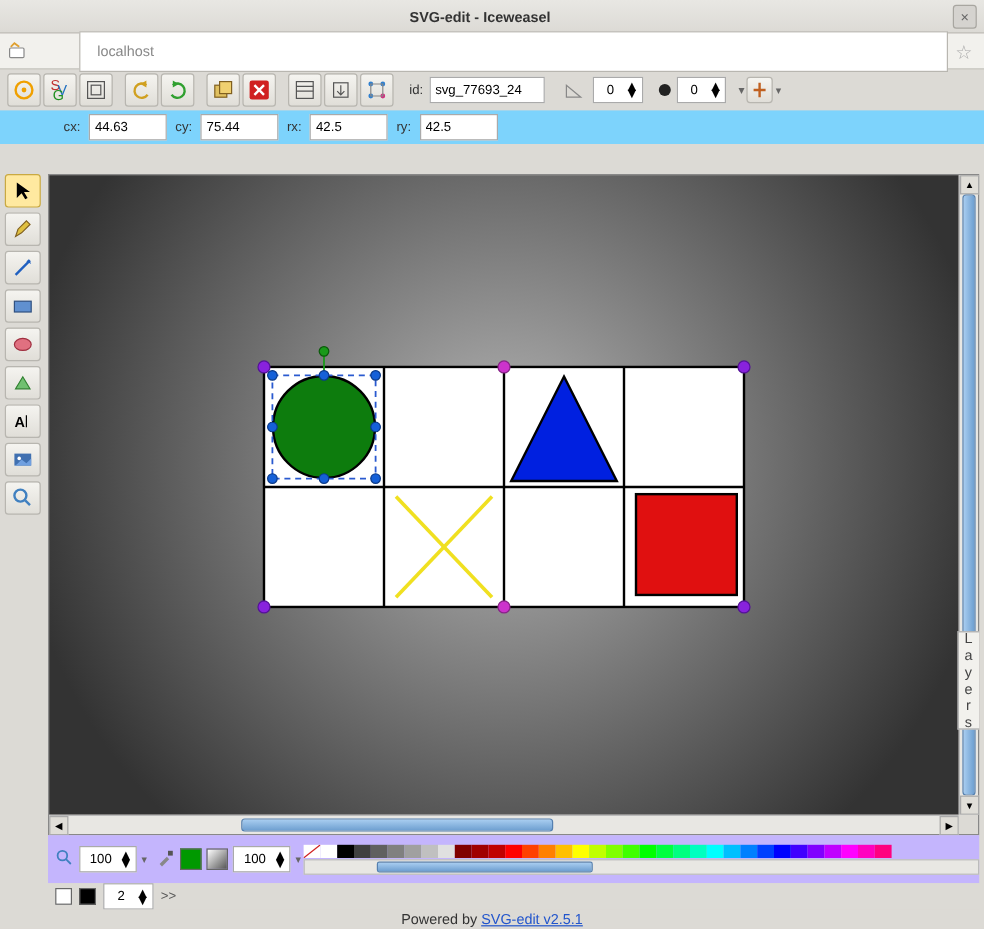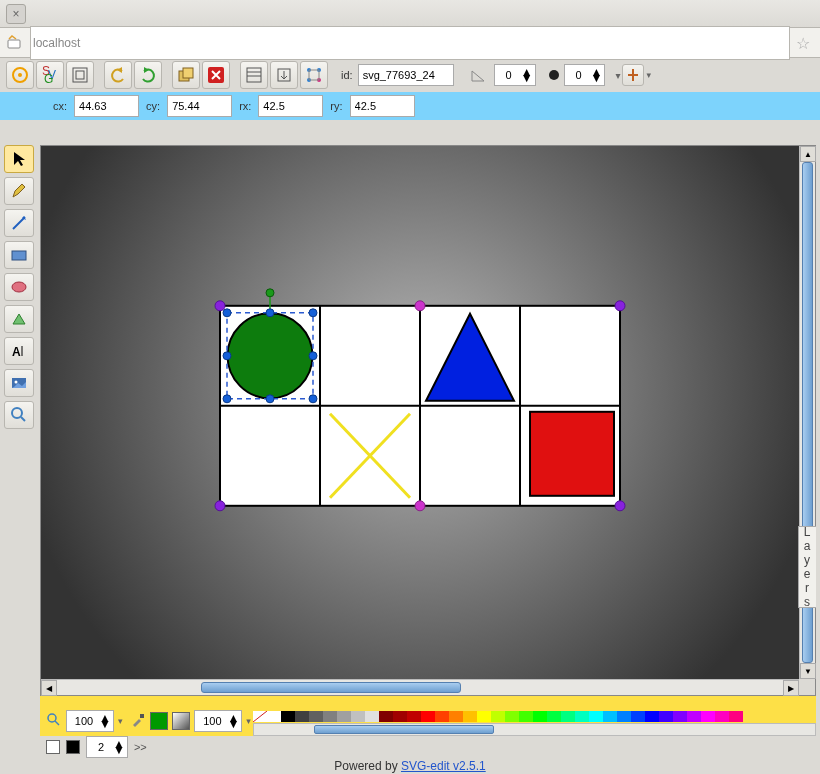--- a/index.html
+++ b/index.html
@@ -6,21 +6,21 @@
 body { width: 820px; height: 774px; background: #dcdad5; overflow: hidden; position: relative; }
 
 
 .titlebar { height: 28px; background: linear-gradient(#e8e7e3, #dcdad5); border-bottom: 1px solid #b8b6b0; display: flex; align-items: center; padding: 0 6px; }
 .titlebar .title { flex: 1; text-align: center; font-weight: bold; color: #333; }
 .titlebar .close { width: 20px; height: 20px; background: #d5d3cf; border: 1px solid #a8a6a0; border-radius: 3px; display: flex; align-items: center; justify-content: center; font-size: 14px; color: #666; cursor: pointer; }
 
 
 .urlbar { height: 30px; background: #f2f1ed; border-bottom: 1px solid #b8b6b0; display: flex; align-items: center; padding: 0 6px; gap: 6px; }
 .urlbar .icon { width: 18px; height: 18px; }
-.urlbar .url-input { flex: 1; height: 34px; border: 1px solid #b8b6b0; background: #fff; padding: 0 2px; font-size: 11px; display: flex; align-items: center; }
+.urlbar .url-input { flex: 1; height: 34px; border: 1px solid #b8b6b0; background: #fff; padding: 0 14px; font-size: 11px; display: flex; align-items: center; margin-left: 36px; }
 .urlbar .url-host { color: #888; }
 .urlbar .url-path { color: #222; }
 .urlbar .fav { width: 18px; height: 18px; color: #aaa; font-size: 16px; }
 
 
 .toolbar { height: 34px; background: #dcdad5; display: flex; align-items: center; padding: 2px 6px; gap: 2px; }
 .tool-btn { width: 28px; height: 28px; border: 1px solid #b8b6b0; background: linear-gradient(#f5f4f0, #e0ded8); border-radius: 3px; display: flex; align-items: center; justify-content: center; cursor: pointer; }
 .tool-sep { width: 6px; }
 .tool-input { height: 22px; border: 1px solid #aaa; background: #fff; padding: 0 4px; font-size: 11px; }
 .tool-input.small { width: 65px; }
@@ -46,21 +46,21 @@
 .scroll-v .thumb { position: absolute; top: 16px; bottom: 16px; left: 2px; right: 2px; background: linear-gradient(90deg,#a8cdf0,#6e9fd0); border: 1px solid #5580b0; border-radius: 3px; }
 .scroll-h { position: absolute; left: 0; right: 16px; bottom: 0; height: 16px; background: #e8e7e3; border-top: 1px solid #bbb; }
 .scroll-h .thumb { position: absolute; left: 160px; width: 260px; top: 2px; bottom: 2px; background: linear-gradient(#a8cdf0,#6e9fd0); border: 1px solid #5580b0; border-radius: 3px; }
 .scroll-btn { position: absolute; width: 16px; height: 16px; background: #e0ded8; border: 1px solid #aaa; font-size: 8px; display: flex; align-items: center; justify-content: center; }
 .scroll-corner { position: absolute; right: 0; bottom: 0; width: 16px; height: 16px; background: #dcdad5; }
 
 
 .layers-tab { position: absolute; right: -1px; top: 380px; width: 18px; height: 82px; background: #f2f1ed; border: 1px solid #aaa; border-right: none; display: flex; flex-direction: column; align-items: center; justify-content: center; font-size: 10px; color: #444; letter-spacing: 1px; cursor: pointer; z-index: 10; }
 
 
-.palette-bar { position: absolute; left: 40px; right: 4px; bottom: 38px; height: 40px; background: #fde047; display: flex; align-items: flex-end; }
+.palette-bar { position: absolute; left: 40px; right: 4px; bottom: 38px; height: 40px; background: #c4b5fd; display: flex; align-items: center; }
 .zoom-area { display: flex; align-items: center; gap: 4px; padding: 4px 6px; }
 .swatches-area { display: flex; align-items: center; gap: 4px; padding: 4px 2px; }
 .swatch { width: 18px; height: 18px; border: 1px solid #666; }
 .palette { display: flex; flex-direction: column; flex: 1; }
 .palette-row { display: flex; height: 11px; }
 .palette-row .c { width: 14px; height: 11px; }
 .palette-scroll { height: 13px; background: #e8e7e3; border: 1px solid #bbb; position: relative; margin-top: 1px; }
 .palette-scroll .thumb { position: absolute; left: 60px; width: 180px; top: 1px; bottom: 1px; background: linear-gradient(#a8cdf0,#6e9fd0); border: 1px solid #5580b0; border-radius: 2px; }
 
 .stroke-bar { position: absolute; left: 40px; right: 4px; bottom: 16px; height: 22px; background: #dcdad5; display: flex; align-items: center; padding: 0 6px; gap: 6px; }
@@ -71,20 +71,21 @@
 .sel-handle { fill: #1560d8; stroke: #0a3a8a; }
 .sel-handle.mag { fill: #cc33cc; stroke: #882288; }
 .sel-handle.grn { fill: #1a9a1a; stroke: #0a5a0a; }
 .sel-handle.prp { fill: #8822dd; stroke: #551199; }
 .sel-box { fill: none; stroke: #2a5ad0; stroke-dasharray: 5 4; stroke-width: 1.5; }
 </style>
 </head>
 <body>
 
 <div class="titlebar">
+  <span class="title">SVG-edit - Iceweasel</span>
   <div class="close">
     <span>×</span>
   </div>
 </div>
 
 <div class="urlbar">
   <span class="icon">
     <svg width="16" height="16">
         <rect x="2" y="6" width="12" height="8" rx="1" fill="#fff" stroke="#888"></rect>
         <path d="M3 5 L6 2 L10 5" fill="none" stroke="#e0a030" stroke-width="1.5"></path>

